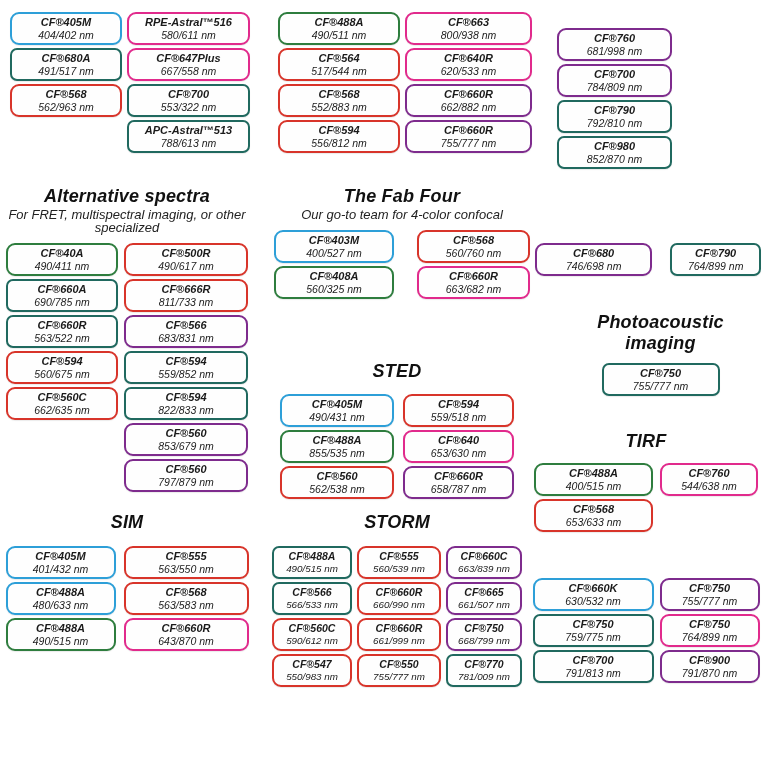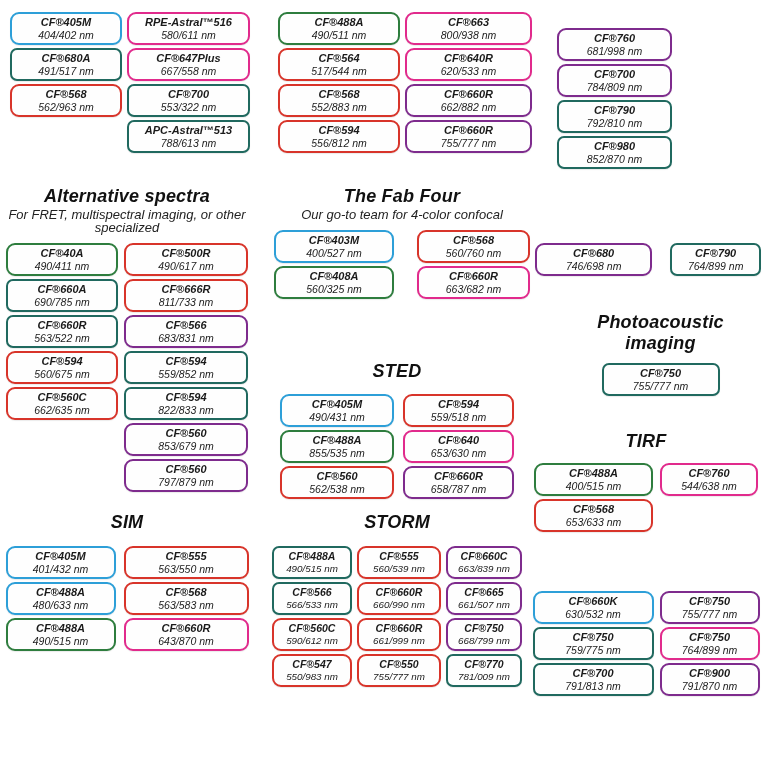--- a/index.html
+++ b/index.html
@@ -85,21 +85,21 @@
   #storm{left:272px;top:512px;width:250px;}
   #storm .cols{margin-top:13px;gap:5px;}
   #storm .col:nth-child(1){width:81px;}
   #storm .col:nth-child(2){width:85px;}
   #storm .col:nth-child(3){width:77px;}
   #storm .pill-name{font-size:10.5px;}
   #storm .pill-value{font-size:9.8px;}
 
   
   #twop{left:530px;top:572px;width:232px;}
-  #twop .cols{margin-top:19px;gap:6px;}
+  #twop .cols{margin-top:6px;gap:6px;}
   #twop .col:nth-child(1){width:121px;}
   #twop .col:nth-child(2){width:100px;}
 </style>
 </head>
 <body>
 
 <div class="section col" id="top-left-col1">
     <div class="pill blue">
       <div class="pill-name">CF®405M</div>
       <div class="pill-value">404/402 nm</div>

